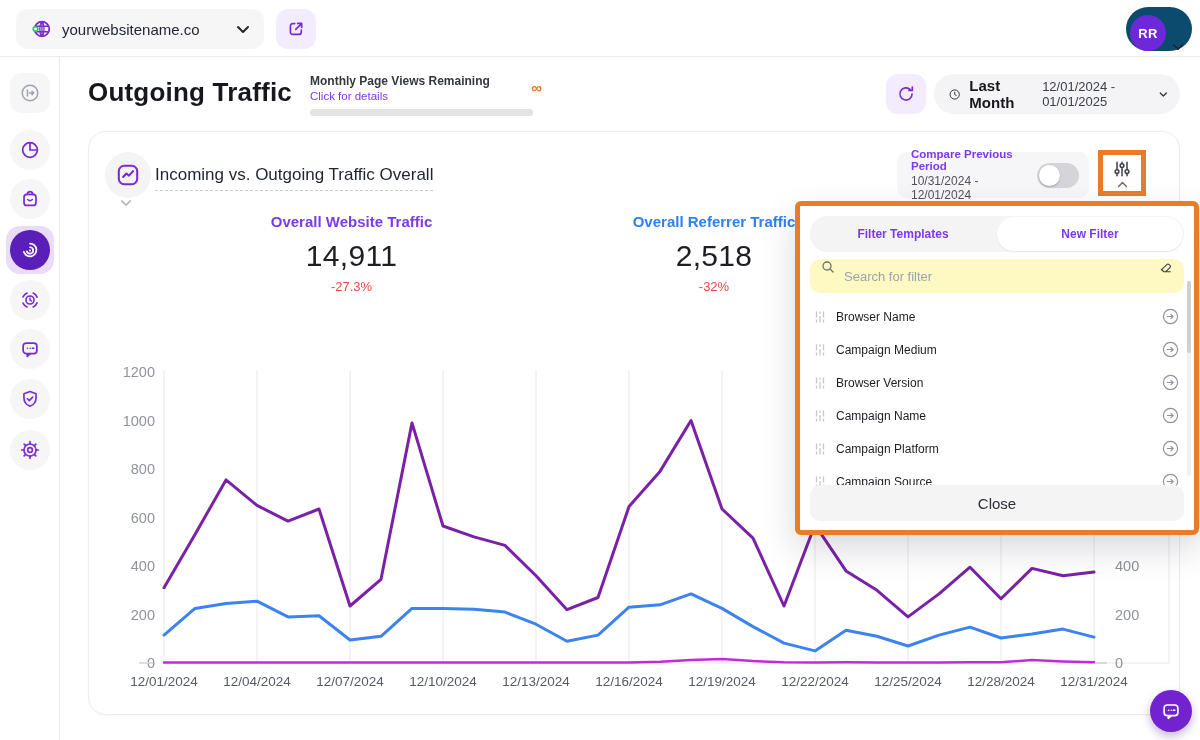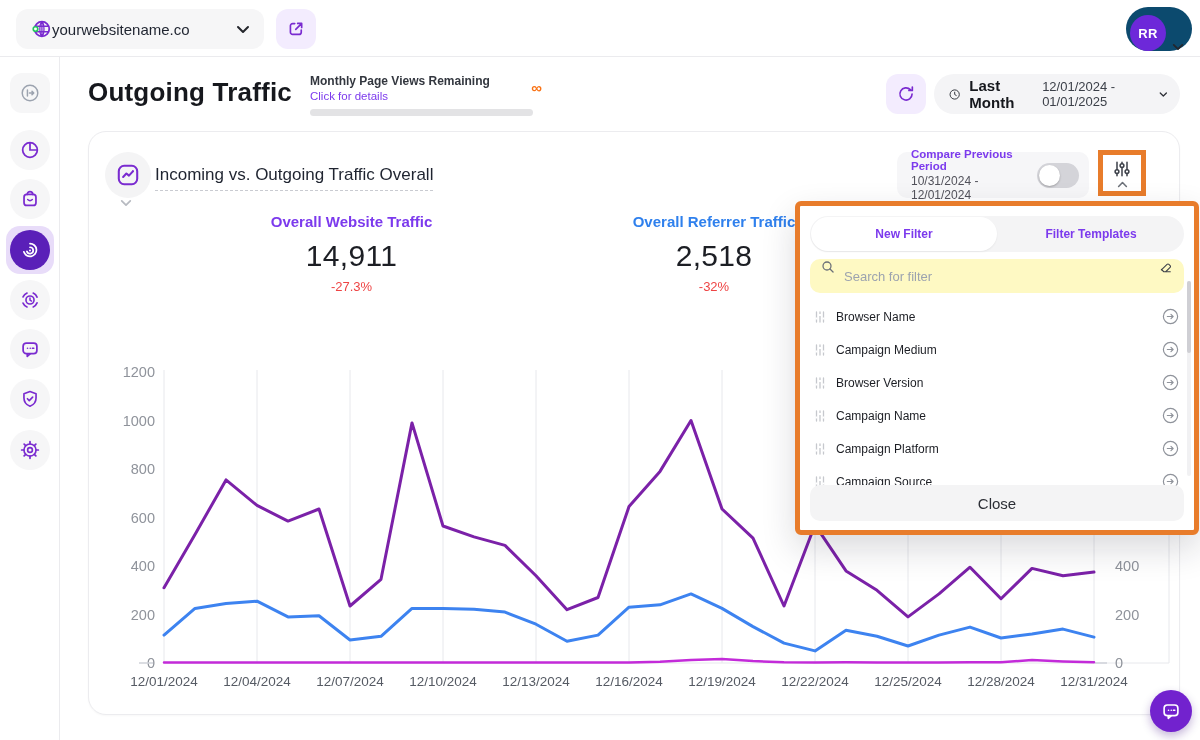--- a/index.html
+++ b/index.html
@@ -2,21 +2,21 @@
 <html><head>
 <meta charset="utf-8">
 <style>
   * { margin:0; padding:0; box-sizing:border-box; }
   html,body { width:1200px; height:740px; background:#fff; font-family:"Liberation Sans", sans-serif; overflow:hidden; }
   .root { position:relative; width:1200px; height:740px; background:#fff; }
 
   
   .topbar { position:absolute; left:0; top:0; width:1200px; height:57px; background:#fff; border-bottom:1px solid #ebebee; z-index:5; }
   .site-pill { position:absolute; left:16px; top:9px; width:248px; height:40px; background:#f6f6f7; border-radius:12px; display:flex; align-items:center; padding:0 14px; cursor:pointer; }
-  .site-pill .label { flex:1; font-size:15px; color:#1f2430; font-weight:500; }
+  .site-pill .label { flex:1; margin-left:10px; font-size:15px; color:#1f2430; font-weight:500; }
   .ext-btn { position:absolute; left:276px; top:9px; width:40px; height:40px; background:#f3ecfe; border:none; border-radius:12px; display:flex; align-items:center; justify-content:center; cursor:pointer; }
   .avatar-pill { position:absolute; right:8px; top:7px; width:66px; height:44px; background:#0c4a6e; border-radius:22px; display:flex; align-items:flex-end; padding:0 8px 0 4px; cursor:pointer; }
   .avatar { width:36px; height:36px; border-radius:50%; background:#6d28d9; color:#fff; font-size:13px; font-weight:700; display:flex; align-items:center; justify-content:center; letter-spacing:.3px; }
   .avatar-pill svg { margin-left:6px; }
 
   
   .sidebar { position:absolute; left:0; top:57px; width:60px; height:683px; background:#fff; border-right:1px solid #ebebee; z-index:4; }
   .side-btn { position:absolute; left:10px; width:40px; height:40px; border-radius:12px; background:#f6f6f7; display:flex; align-items:center; justify-content:center; cursor:pointer; }
   .side-btn.circle { border-radius:50%; }
   .side-active-wrap { position:absolute; left:6px; top:169px; width:48px; height:48px; border-radius:14px; background:#e8dcf9; display:flex; align-items:center; justify-content:center; cursor:pointer; }
@@ -295,22 +295,22 @@
         <circle cx="15" cy="12.6" r="1.9" fill="#fff" stroke="#3c4049" stroke-width="1.5"></circle>
       </svg>
     <svg width="11" height="7" viewBox="0 0 14 9" style="margin-top:2px;">
         <polyline points="2,7 7,2 12,7" fill="none" stroke="#6b7078" stroke-width="2" stroke-linecap="round" stroke-linejoin="round"></polyline>
       </svg>
   </div>
 
   <div class="filter-panel">
     <div class="fp-inner">
       <div class="fp-tabs">
+        <div class="fp-tab">Filter Templates</div>
         <div class="fp-tab active">New Filter</div>
-        <div class="fp-tab">Filter Templates</div>
       </div>
       <div class="fp-search">
         <svg width="16" height="16" viewBox="0 0 24 24">
             <circle cx="10.5" cy="10.5" r="6" fill="none" stroke="#6b7078" stroke-width="1.9"></circle>
             <path d="M15 15l4.6 4.6" stroke="#6b7078" stroke-width="1.9" stroke-linecap="round"></path>
           </svg>
         <input type="text" placeholder="Search for filter" style="">
         <svg width="17" height="17" viewBox="0 0 24 24">
             <path d="M6.2 15.5l8-8a1.8 1.8 0 0 1 2.6 0l1.7 1.7a1.8 1.8 0 0 1 0 2.6l-6.2 6.2H9.6l-3.4-3.4a1.8 1.8 0 0 1 0 0z" fill="none" stroke="#3c4049" stroke-width="1.5" stroke-linejoin="round"></path>
             <path d="M13.2 18h5.6" stroke="#3c4049" stroke-width="1.5" stroke-linecap="round"></path>

